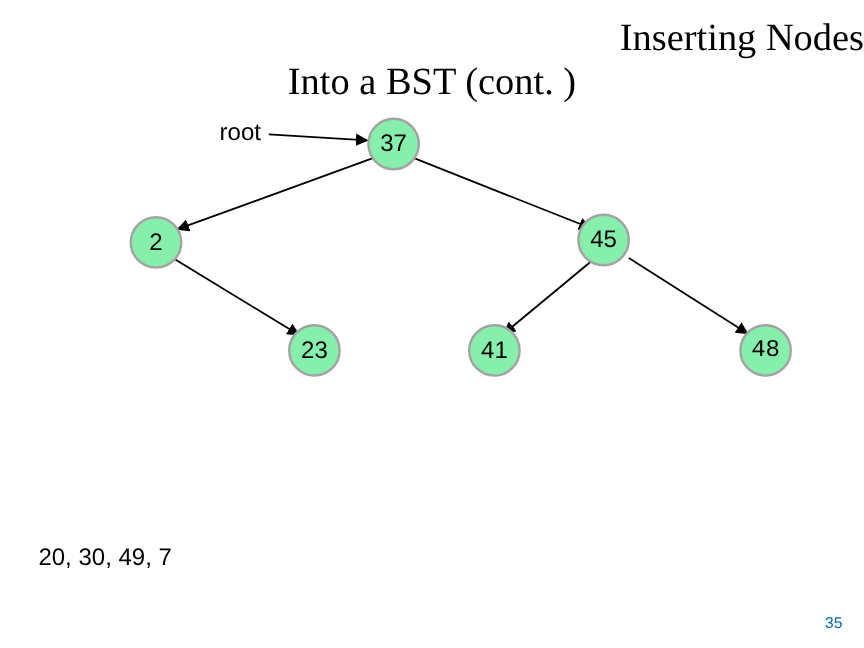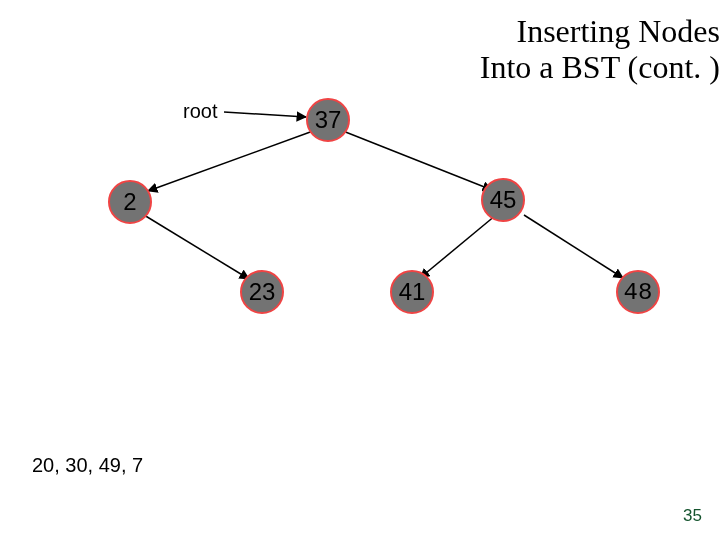--- a/index.html
+++ b/index.html
@@ -15,56 +15,56 @@
   }
   .title {
     position: absolute;
     left: 0;
     width: 720px;
     text-align: center;
     font-size: 32px;
     line-height: 1.1;
   }
   .title-line1 { top: 14px; text-align: right; }
-  .title-line2 { top: 50px; text-align: right; }
+  .title-line2 { top: 50px; }
   .label-root {
     position: absolute;
     left: 183px;
     top: 100px;
     font-family: Liberation Sans, sans-serif;
     font-size: 20px;
   }
   .node {
     position: absolute;
     width: 44px;
     height: 44px;
-    border: 2px solid #ef4444;
+    border: 2px solid #a3a3a3;
     border-radius: 50%;
     box-sizing: border-box;
     display: flex;
     align-items: center;
     justify-content: center;
     font-family: Arial, Helvetica, sans-serif;
-    font-size: 24px;
-    background: #737373;
+    font-size: 20px;
+    background: #86efac;
   }
   .footer-seq {
     position: absolute;
     left: 32px;
     top: 454px;
     font-family: Arial, Helvetica, sans-serif;
     font-size: 20px;
   }
   .page-num {
     position: absolute;
     right: 18px;
     bottom: 14px;
     font-family: Arial, Helvetica, sans-serif;
-    font-size: 17px;
-    color: #14532d;
+    font-size: 13px;
+    color: #0369a1;
   }
   svg.edges {
     position: absolute;
     left: 0;
     top: 0;
     width: 720px;
     height: 540px;
     pointer-events: none;
   }
 </style>

